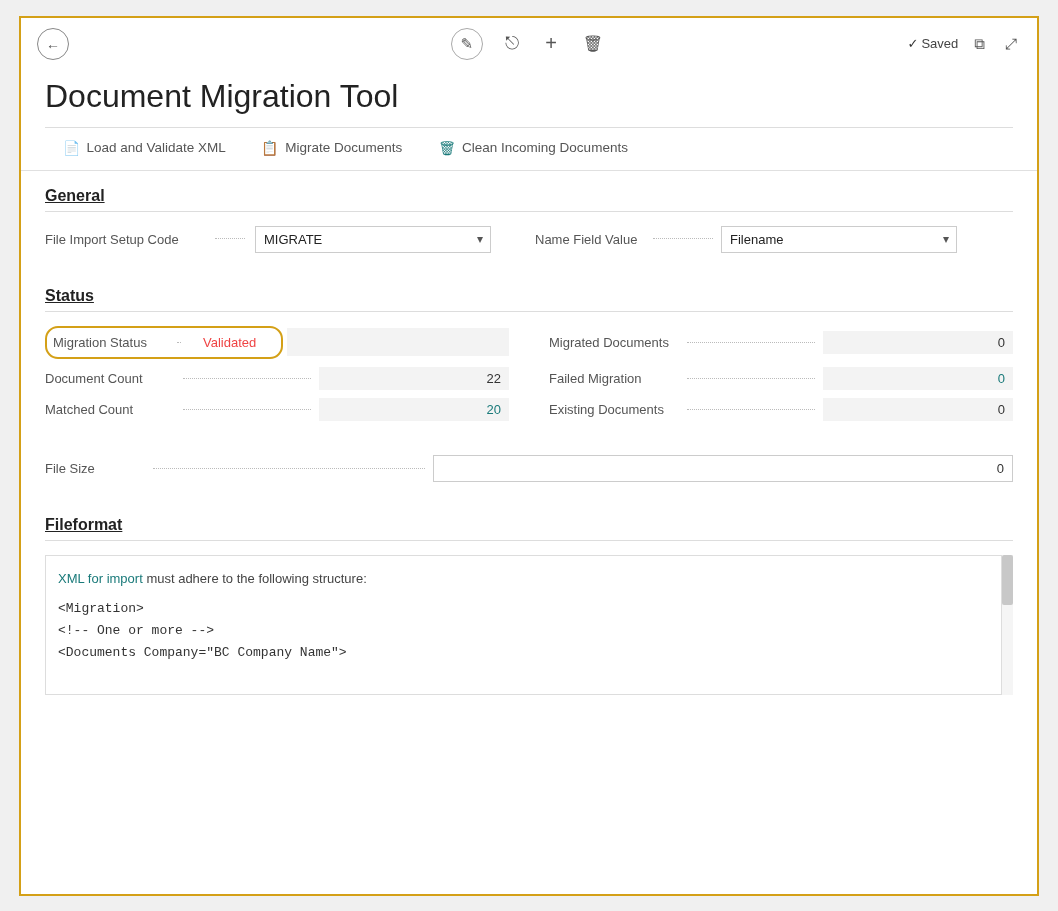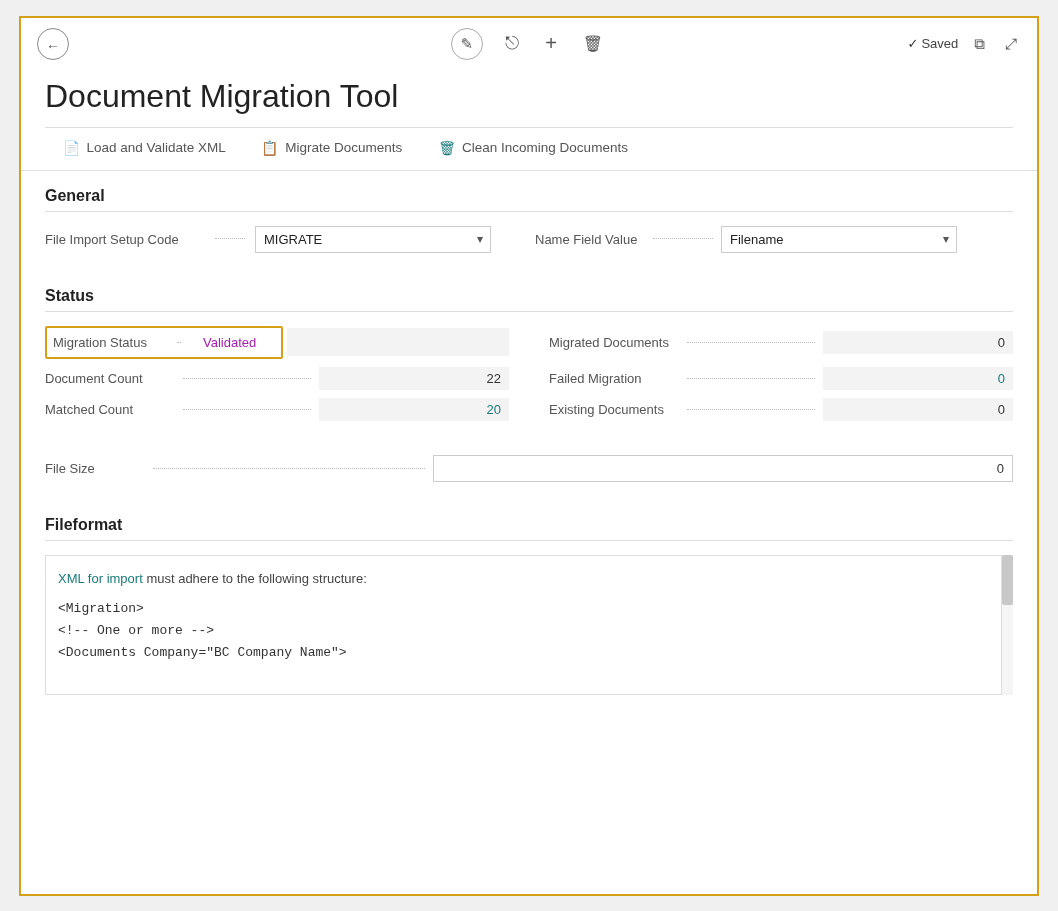--- a/index.html
+++ b/index.html
@@ -115,20 +115,21 @@
     .section {
       padding: 16px 24px 8px 24px;
     }
     .section-title {
       font-size: 16px;
       font-weight: 600;
       color: #222;
       padding-bottom: 6px;
       border-bottom: 1px solid #ddd;
       margin-bottom: 14px;
+      text-decoration: underline;
     }
     
     .form-row {
       display: flex;
       align-items: center;
       margin-bottom: 10px;
       gap: 4px;
     }
     .field-label {
       font-size: 13px;
@@ -191,21 +192,21 @@
     .status-value {
       background: #f3f3f3;
       border: none;
       padding: 4px 8px;
       font-size: 13px;
       color: #333;
       text-align: right;
       min-width: 190px;
     }
     .status-value.blue { color: #1a7a7a; }
-    .status-value.bold-text { font-weight: 500; color: #a21caf; }
+    .status-value.bold-text { font-weight: 500; color: #ef4444; }
     
     .migration-status-row {
       border: 2px solid #d4a017;
       border-radius: 2px;
       padding: 3px 6px;
       display: flex;
       align-items: center;
       gap: 4px;
     }
     
@@ -356,21 +357,21 @@
         </div>
       </div>
     </div>
   </div>
 
   <div class="section">
     <div class="section-title">Status</div>
     <div class="status-grid">
 
       <div class="status-row">
-        <div class="migration-status-row" style="display:flex;align-items:center;gap:10px;flex:1;">
+        <div class="migration-status-row" style="display:flex;align-items:center;gap:10px;flex:1;border-radius:13px;">
           <span class="status-label" style="min-width:110px;">Migration Status</span>
           <span style="flex:1;border-bottom:1.5px dotted #bbb;margin:0 4px;"></span>
           <span class="status-value bold-text" style="background:transparent;min-width:80px;text-align:left;">Validated</span>
         </div>
         <div style="flex:1;background:#f3f3f3;height:28px;"></div>
       </div>
 
       <div class="status-row">
         <span class="status-label">Migrated Documents</span>
         <span class="status-dots"></span>

